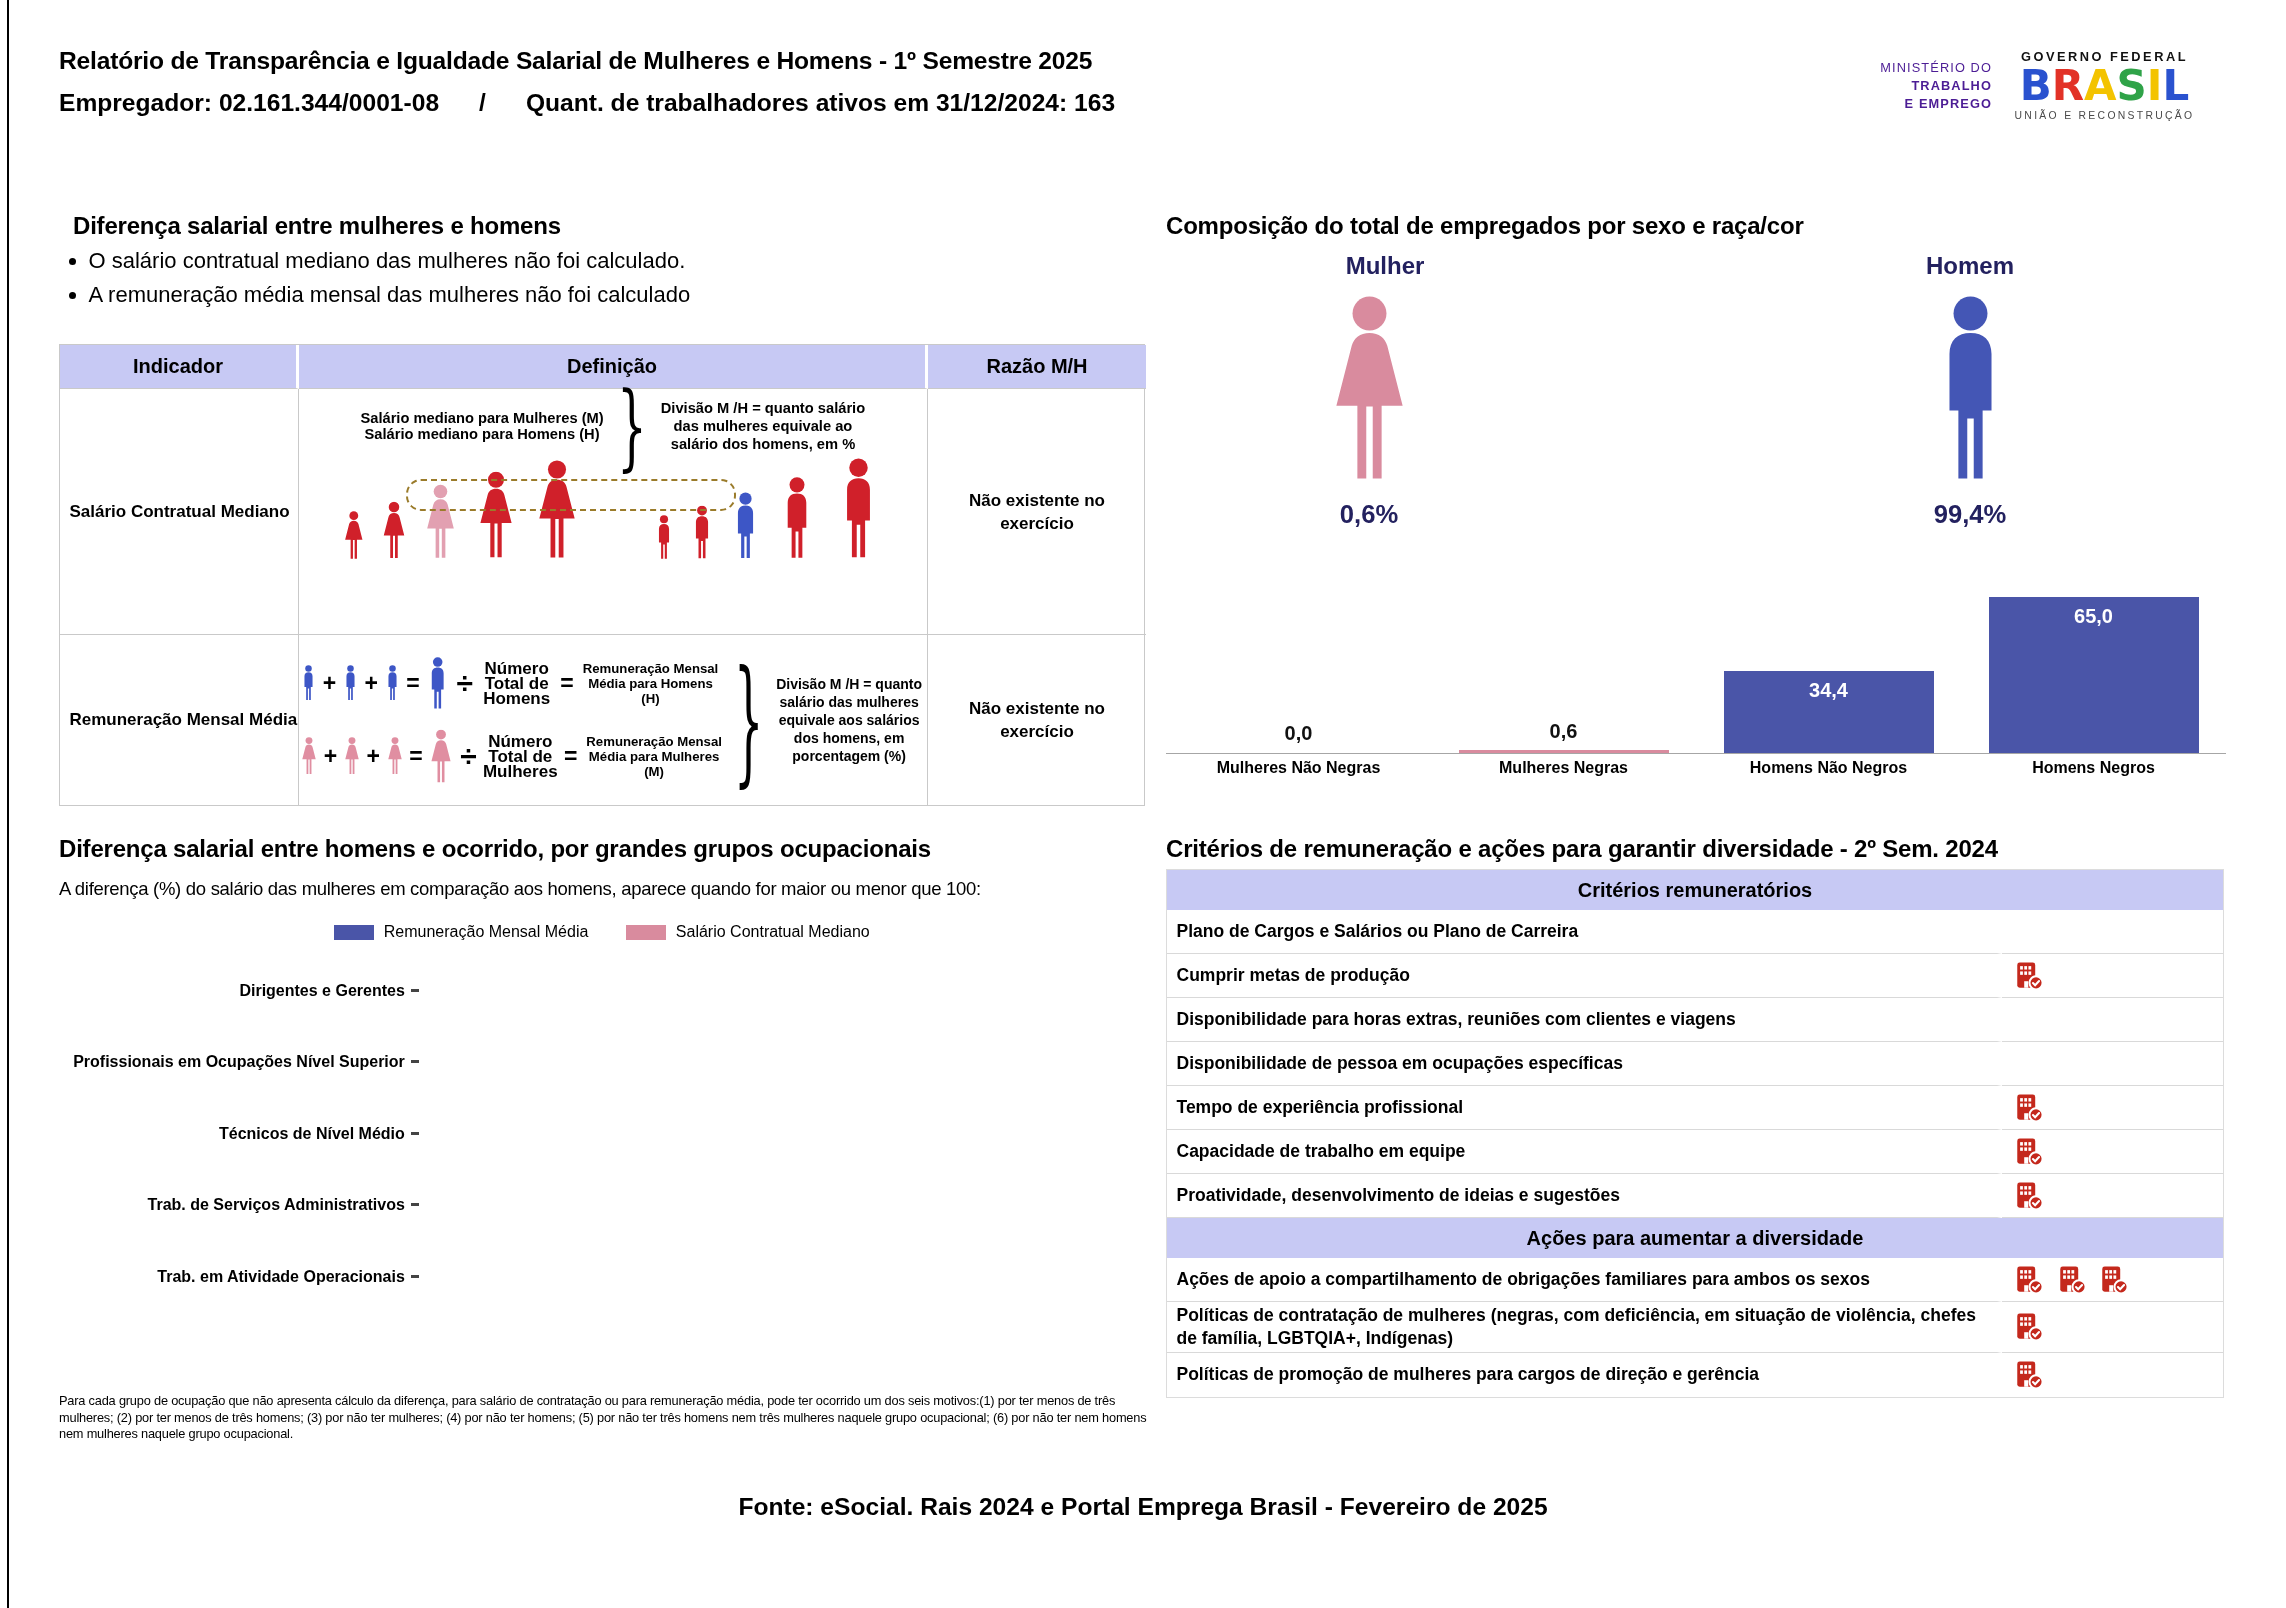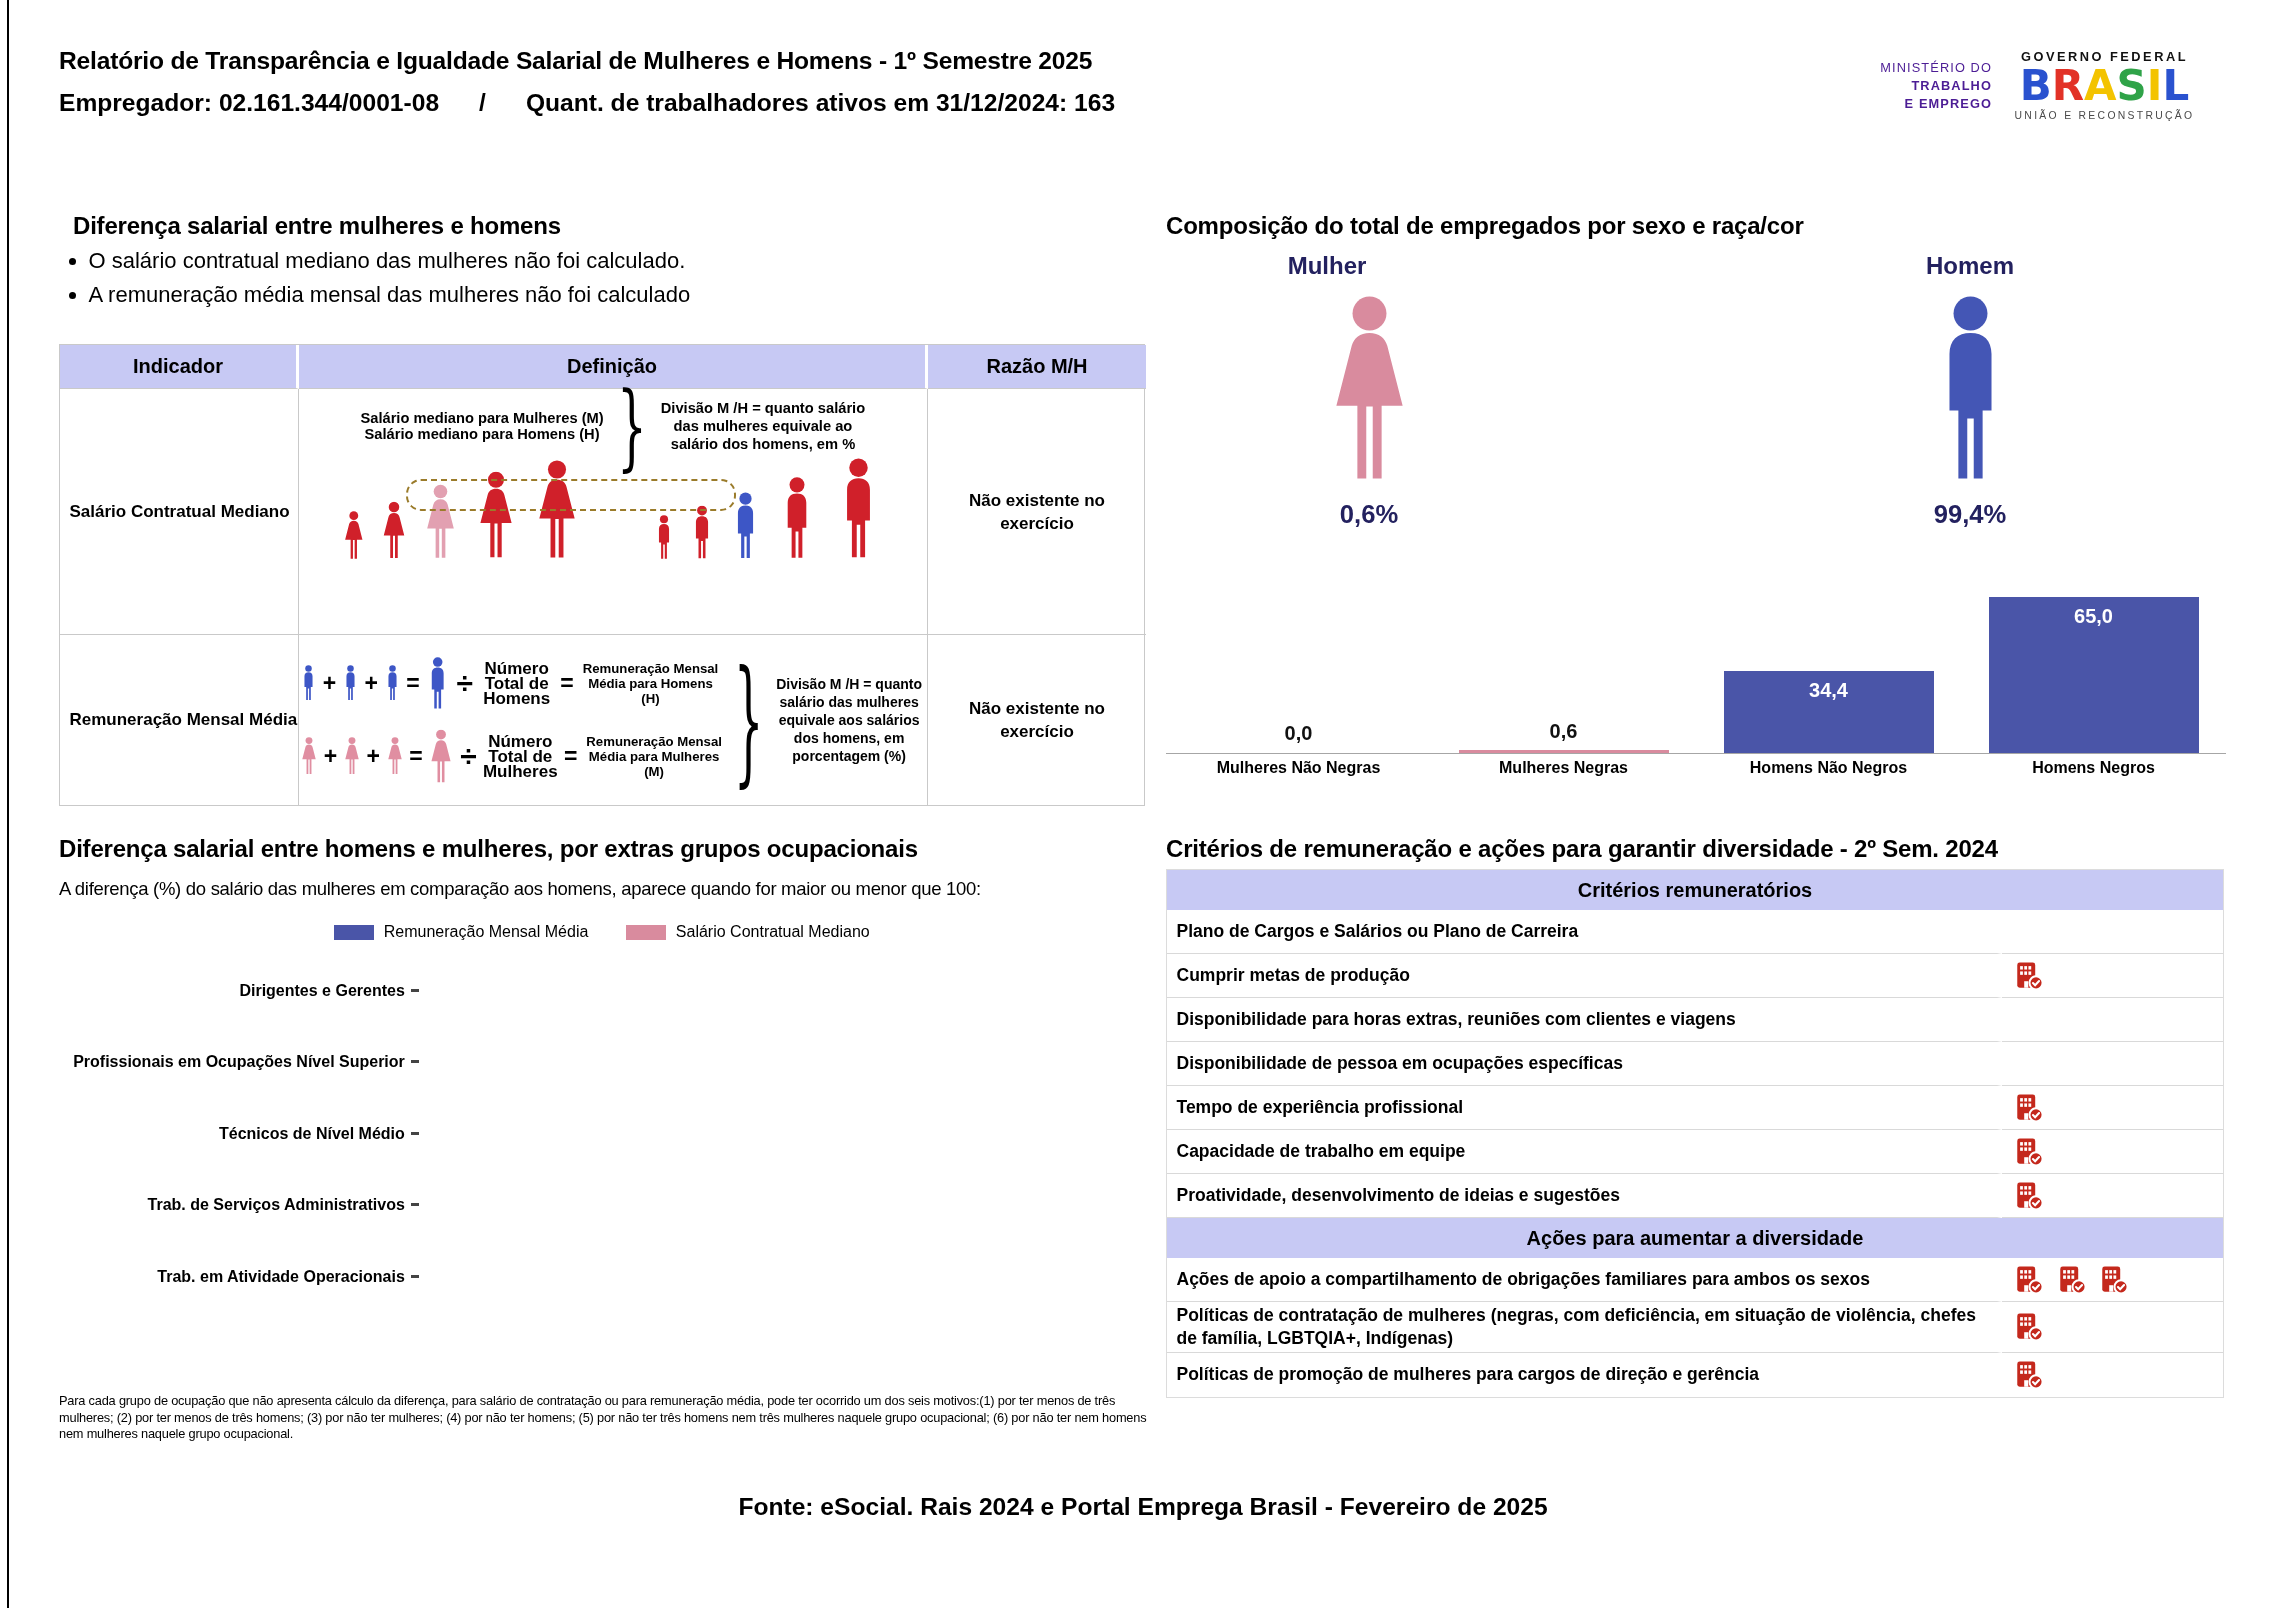--- a/index.html
+++ b/index.html
@@ -258,21 +258,21 @@
             <span class="eq-res">Remuneração Mensal Média para Mulheres (M)</span>
           </div>
         </div>
         <span class="brace2">}</span>
         <div class="note2">Divisão M /H = quanto salário das mulheres equivale aos salários dos homens, em porcentagem (%)</div>
       </div>
     </div>
     <div class="t1-cell t1-ratio last" style="border-bottom:none">Não existente no exercício</div>
   </div>
 
-  <div class="sec-h" style="left:59px;top:835px">Diferença salarial entre homens e mulheres, por extras grupos ocupacionais</div>
+  <div class="sec-h" style="left:59px;top:835px">Diferença salarial entre homens e ocorrido, por grandes grupos ocupacionais</div>
   <div class="subtitle">A diferença (%) do salário das mulheres em comparação aos homens, aparece quando for maior ou menor que 100:</div>
   <div class="legend">
     <div class="legend-item">
       <span class="sw sw-blue"></span>
       <span>Remuneração Mensal Média</span>
     </div>
     <div class="legend-item">
       <span class="sw sw-pink"></span>
       <span>Salário Contratual Mediano</span>
     </div>
@@ -295,21 +295,21 @@
         <span class="occ-tick"></span>
       </div>
       <div class="occ-row" style="top: 286px;">
         <span class="occ-label">Trab. em Atividade Operacionais</span>
         <span class="occ-tick"></span>
       </div>
     </div>
   <div class="footnote">Para cada grupo de ocupação que não apresenta cálculo da diferença, para salário de contratação ou para remuneração média, pode ter ocorrido um dos seis motivos:(1) por ter menos de três mulheres; (2) por ter menos de três homens; (3) por não ter mulheres; (4) por não ter homens; (5) por não ter três homens nem três mulheres naquele grupo ocupacional; (6) por não ter nem homens nem mulheres naquele grupo ocupacional.</div>
 
   <div class="sec-h" style="left:1166px;top:212px">Composição do total de empregados por sexo e raça/cor</div>
-  <div class="sex-label" style="left:1256px;top:252px">Mulher</div>
+  <div class="sex-label" style="left:1314px;top:252px">Mulher</div>
   <div class="sex-label" style="left:1899px;top:252px">Homem</div>
   <svg class="big-fig c-pinkbig" style="left:1321px;top:295px" viewBox="0 0 103 200" width="97" height="189">
       <use href="#sym-female"></use>
     </svg>
   <svg class="big-fig c-bluebig" style="left:1922px;top:295px" viewBox="0 0 103 200" width="97" height="189">
       <use href="#sym-male"></use>
     </svg>
   <div class="pct-label" style="left:1298px;top:500px">0,6%</div>
   <div class="pct-label" style="left:1899px;top:500px">99,4%</div>
   <div class="comp-chart" id="comp-cols">

